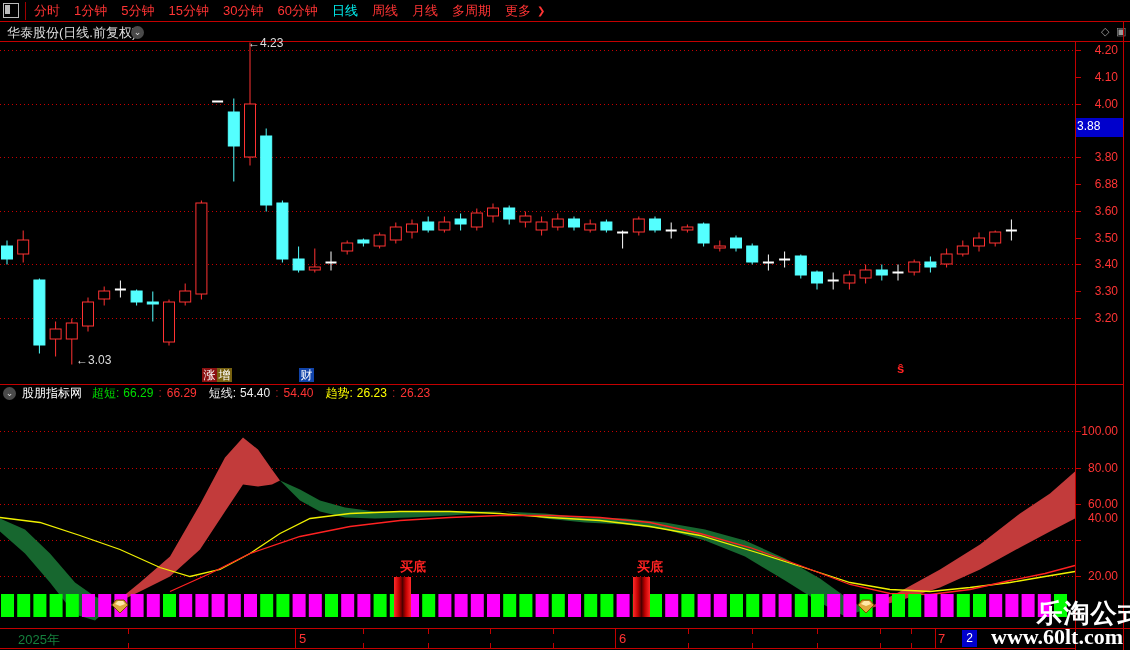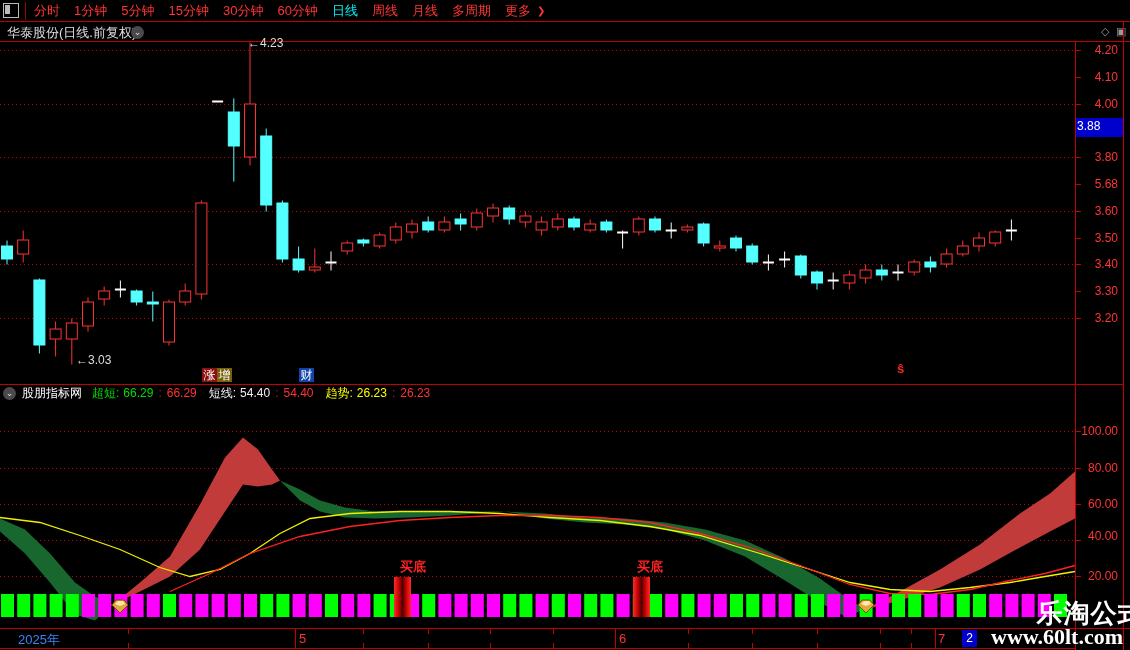--- a/index.html
+++ b/index.html
@@ -34,21 +34,21 @@
   .bar-tag{position:absolute;top:368px;width:15px;height:14px;color:#fff;font-size:12px;line-height:14px;text-align:center;}
   #marker-s{position:absolute;left:897px;top:361px;color:#ff2222;font-size:13px;font-weight:bold;}
   
   #ind-header{left:3px;top:385px;height:16px;display:flex;align-items:center;font-size:12px;white-space:nowrap;}
   #ind-header .name{color:#ffffff;margin:0 10px 0 6px;}
   .fld-sep{color:#aa2222;margin:0 5px;}
   .fld-val2{color:#ff3434;margin-right:12px;}
   
   .signal-label{position:absolute;top:558px;color:#ff2222;font-size:13px;font-weight:bold;}
   
-  #year-label{left:18px;top:631px;color:#3b82f6;font-size:13px;}
+  #year-label{left:18px;top:631px;color:#15803d;font-size:13px;}
   .month-label{position:absolute;top:631px;color:#ff3434;font-size:13px;}
   
   #wm1{left:983px;top:596px;width:148px;text-align:center;color:#fff;font-size:26px;font-weight:bold;letter-spacing:1px;margin-left:47px;}
   #wm2{left:988px;top:624px;width:138px;text-align:center;color:#fff;font-size:22px;font-weight:bold;font-family:"Liberation Serif",serif;}
   svg{position:absolute;left:0;top:0;pointer-events:none;}
 </style>
 </head>
 <body>
 
 <div id="screen">
@@ -374,21 +374,21 @@
   <div class="bar-tag" style="left: 202px; background: rgb(139, 17, 17);">涨</div>
   <div class="bar-tag" style="left: 217px; background: rgb(119, 97, 15);">增</div>
   <div class="bar-tag" style="left: 299px; background: rgb(17, 68, 170);">财</div>
   <div id="marker-s">ŝ</div>
 
   <div id="price-axis" class="abs">
       <div class="axis-label" style="top: 42.5px;">4.20</div>
       <div class="axis-label" style="top: 69.5px;">4.10</div>
       <div class="axis-label" style="top: 96.5px; text-align: right;">4.00</div>
       <div class="axis-label" style="top: 149.5px;">3.80</div>
-      <div class="axis-label" style="top: 176.5px;">5.68</div>
+      <div class="axis-label" style="top: 176.5px;">6.88</div>
       <div class="axis-label" style="top: 203.5px;">3.60</div>
       <div class="axis-label" style="top: 230.5px;">3.50</div>
       <div class="axis-label" style="top: 256.5px;">3.40</div>
       <div class="axis-label" style="top: 283.5px;">3.30</div>
       <div class="axis-label" style="top: 310.5px;">3.20</div>
     </div>
   <div id="cursor-price" class="cursor-box">3.88</div>
 
   <div id="ind-header" class="abs">
     <span class="circle-icon">⌄</span>
@@ -404,21 +404,21 @@
       <span style="color: rgb(255, 255, 0);">趋势:</span>
       <span style="color: rgb(255, 255, 0); margin-left: 4px;">26.23</span>
       <span class="fld-sep">:</span>
       <span class="fld-val2">26.23</span>
     </div>
 
   <div id="ind-axis" class="abs">
       <div class="axis-label" style="top: 423.5px;">100.00</div>
       <div class="axis-label" style="top: 460.5px;">80.00</div>
       <div class="axis-label" style="top: 496.5px;">60.00</div>
-      <div class="axis-label" style="top: 529px;">40.00</div>
+      <div class="axis-label" style="top: 511px;">40.00</div>
       <div class="axis-label" style="top: 568.5px;">20.00</div>
     </div>
 
   <div class="signal-label" id="sig0" style="left: 400px;">买底</div>
   <div class="signal-label" id="sig1" style="left: 637px;">买底</div>
 
   <div id="year-label" class="abs">2025年</div>
   <div class="month-label" id="m0" style="left: 299px;">5</div>
   <div class="month-label" id="m1" style="left: 619px;">6</div>
   <div class="month-label" id="m2" style="left: 938px;">7</div>

